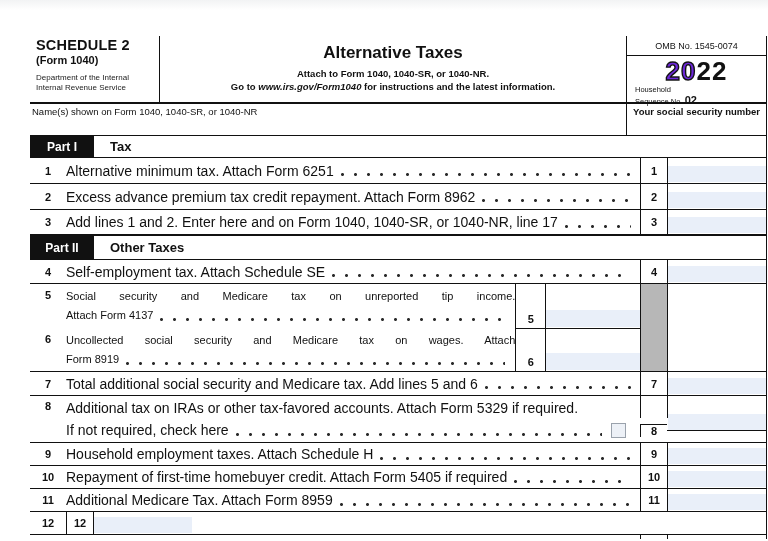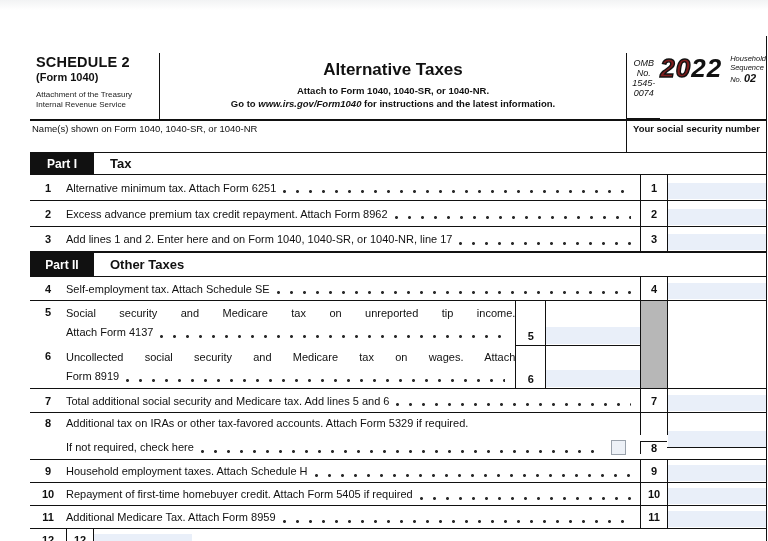--- a/index.html
+++ b/index.html
@@ -8,52 +8,52 @@
     font-family: "Liberation Sans", sans-serif;
     color: #111;
     background: linear-gradient(180deg,#f2f3f4 0,#ffffff 10px);
     overflow: hidden;
   }
   .form {
     position: absolute; left: 30px; top: 36px; width: 737px;
     border-right: 1.5px solid #111;
   }
   
-  .hdr { display: flex; height: 68px; border-bottom: 2.5px solid #111; margin-top: 17px; }
+  .hdr { display: flex; height: 68px; border-bottom: 2.5px solid #111; }
   .h-left { width: 130px; border-right: 1.5px solid #111; padding: 1px 4px 2px 6px; }
   .sched { font-size: 14.5px; font-weight: bold; letter-spacing: .2px; }
   .form1040 { font-size: 11px; font-weight: bold; margin-top: 1px; }
   .agency { font-size: 8px; margin-top: 7px; line-height: 1.25; color: #222; }
   .h-center { flex: 1; text-align: center; padding-top: 7px; }
   .title { font-size: 17px; font-weight: bold; }
   .sub1 { font-size: 9.5px; font-weight: bold; margin-top: 5px; }
   .sub2 { font-size: 9.5px; font-weight: bold; margin-top: 2px; }
   .sub2 .url { font-style: italic; }
-  .h-right { width: 140px; border-left: 1.5px solid #111; display: flex; flex-direction: row; font-style: italic; }
+  .h-right { width: 140px; border-left: 1.5px solid #111; display: flex; flex-direction: column; }
   .omb { font-size: 9px; text-align: center; padding: 5px 2px 4px; border-bottom: 1px solid #111; }
   .year { text-align: center; font-size: 26px; font-weight: bold; line-height: 1; padding-top: 2px; letter-spacing: 1px; }
-  .yr-outline { color: #7f1d1d; -webkit-text-stroke: 1.4px #111; }
+  .yr-outline { color: #6d28d9; -webkit-text-stroke: 1.4px #111; }
   .attach-seq { font-size: 7.5px; line-height: 1.2; padding: 1px 0 0 8px; text-align: left; }
   .seq-no { font-size: 11px; font-weight: bold; }
   
   .name-row { display: flex; height: 32px; border-bottom: 1.5px solid #111; }
   .name-cell { flex: 1; font-size: 9.5px; padding: 2px 0 0 2px; }
   .ssn-cell { width: 140px; border-left: 1.5px solid #111; font-size: 9.5px; font-weight: bold; padding: 2px 0 0 6px; }
   
   .part { display: flex; align-items: stretch; border-bottom: 1.5px solid #111; }
   .part.p1 { height: 22px; }
   .part.p2 { height: 24px; }
   .badge { background: #111; color: #fff; font-weight: bold; font-size: 12px; min-width: 64px; display: flex; align-items: center; justify-content: center; text-align: center; }
   .part-title { font-size: 13px; font-weight: bold; margin-left: 16px; align-self: center; }
   
   .row { display: flex; border-bottom: 1px solid #111; }
   .row.thick { border-bottom-width: 2.5px; }
   .row.noline { border-bottom: none; }
   .rn { width: 36px; display: flex; align-items: center; justify-content: center; font-size: 11px; font-weight: bold; }
-  .rt { flex: 1; display: flex; align-items: center; font-size: 11px; }
+  .rt { flex: 1; display: flex; align-items: center; font-size: 14px; }
   .leader { flex: 1; height: 3px; margin: 0 9px 0 7px; align-self: center; transform: translateY(4px);
     background-image: radial-gradient(circle at 1.5px 1.5px, #2a2a2a 1.2px, transparent 1.7px);
     background-size: 13px 3px; background-repeat: repeat-x; }
   .lc { width: 27px; border-left: 1.5px solid #111; display: flex; align-items: center; justify-content: center; font-size: 11px; font-weight: bold; }
   .ac { width: 99px; border-left: 1.5px solid #111; position: relative; }
   .fill { position: absolute; left: 0; right: 0; bottom: 1px; height: 16px; background: #e9eff9; }
   
   .row.h44 { height: 44px; }
   .rt5 { width: 450px; font-size: 11px; line-height: 19px; padding-top: 3px; }
   .just { text-align: justify; text-align-last: justify; }
@@ -75,21 +75,21 @@
 </head>
 <body>
 
 <div class="form">
 
   <div class="hdr">
     <div class="h-left">
       <div class="sched">SCHEDULE 2</div>
       <div class="form1040">(Form 1040)</div>
       <div class="agency">
-        <div>Attachment of the Treasury</div>
+        <div>Department of the Internal</div>
         <div>Internal Revenue Service</div>
       </div>
     </div>
     <div class="h-center">
       <div class="title">Alternative Taxes</div>
       <div class="sub1">Attach to Form 1040, 1040-SR, or 1040-NR.</div>
       <div class="sub2"><span>Go to </span><span class="url">www.irs.gov/Form1040</span><span> for instructions and the latest information.</span></div>
     </div>
     <div class="h-right">
       <div class="omb">OMB No. 1545-0074</div>

